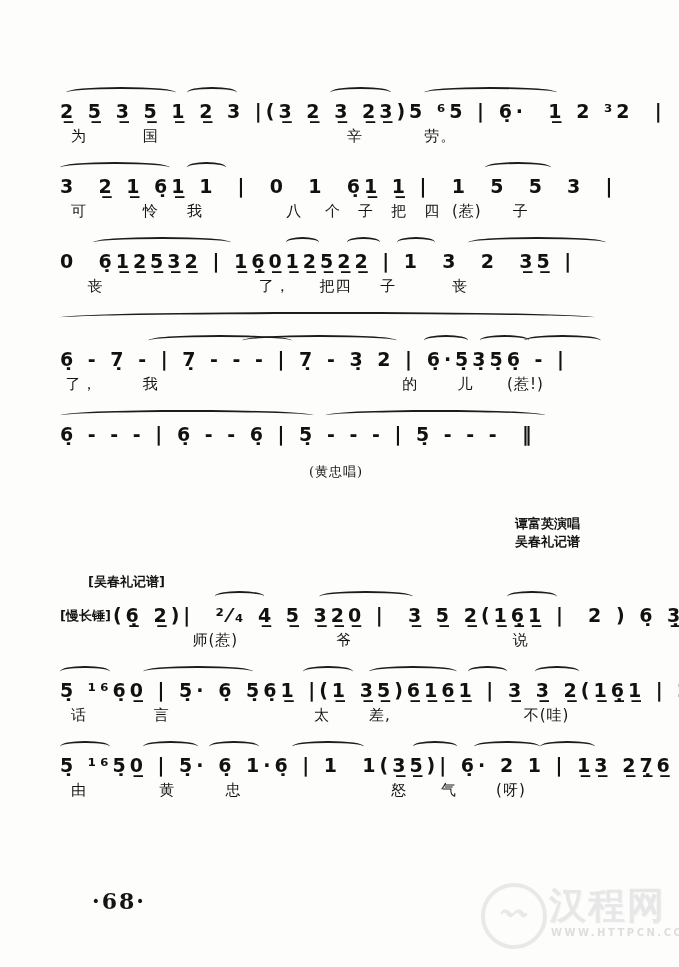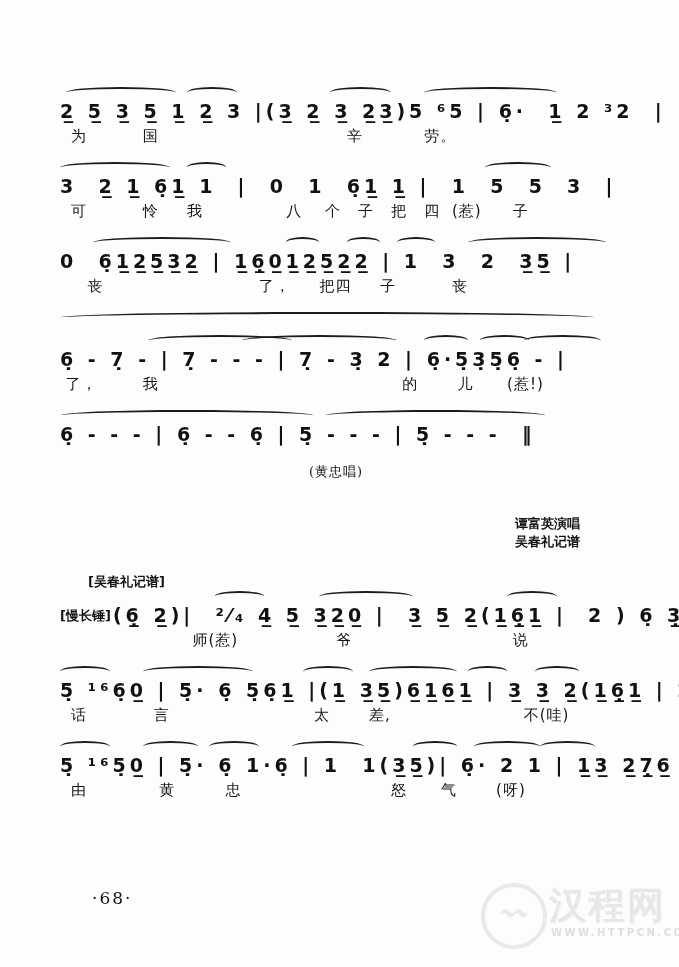--- a/index.html
+++ b/index.html
@@ -54,21 +54,21 @@
     font-size:13px;font-weight:bold;line-height:18px;text-align:left;
   }
   .mode-label{
     font-size:13px;font-weight:bold;margin:2px 0 0 28px;height:17px;
   }
 
   
   .page-number{
     position:absolute;left:92px;top:888px;
     font-family:"DejaVu Serif","Liberation Serif",serif;
-    font-size:17px;font-weight:normal;letter-spacing:2px;
+    font-size:22px;font-weight:bold;letter-spacing:2px;
   }
   .watermark{
     position:absolute;right:4px;bottom:14px;width:196px;height:72px;
     color:#e4e4e4;
   }
   .wm-logo{
     position:absolute;left:2px;top:2px;width:58px;height:58px;
     border:4px solid #e9e9e9;border-radius:50%;
     color:#e9e9e9;font-size:26px;line-height:50px;text-align:center;
     overflow:hidden;

